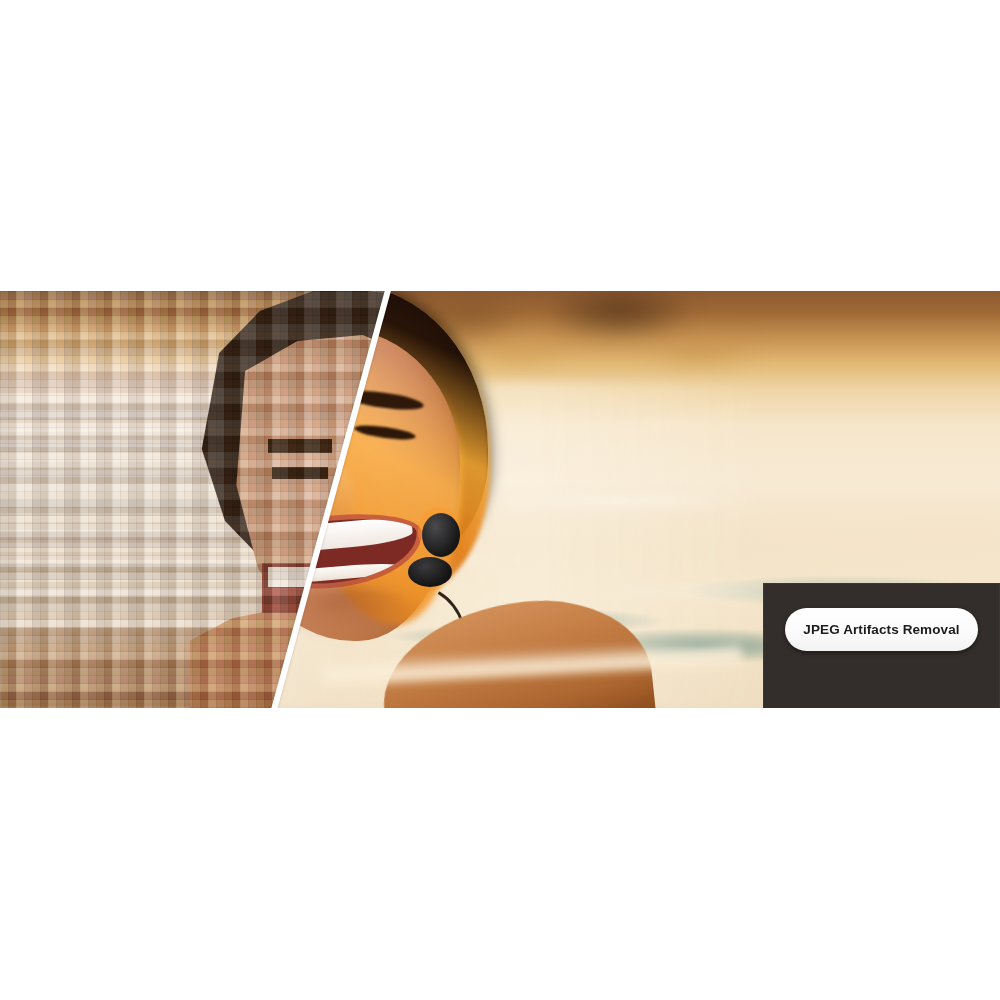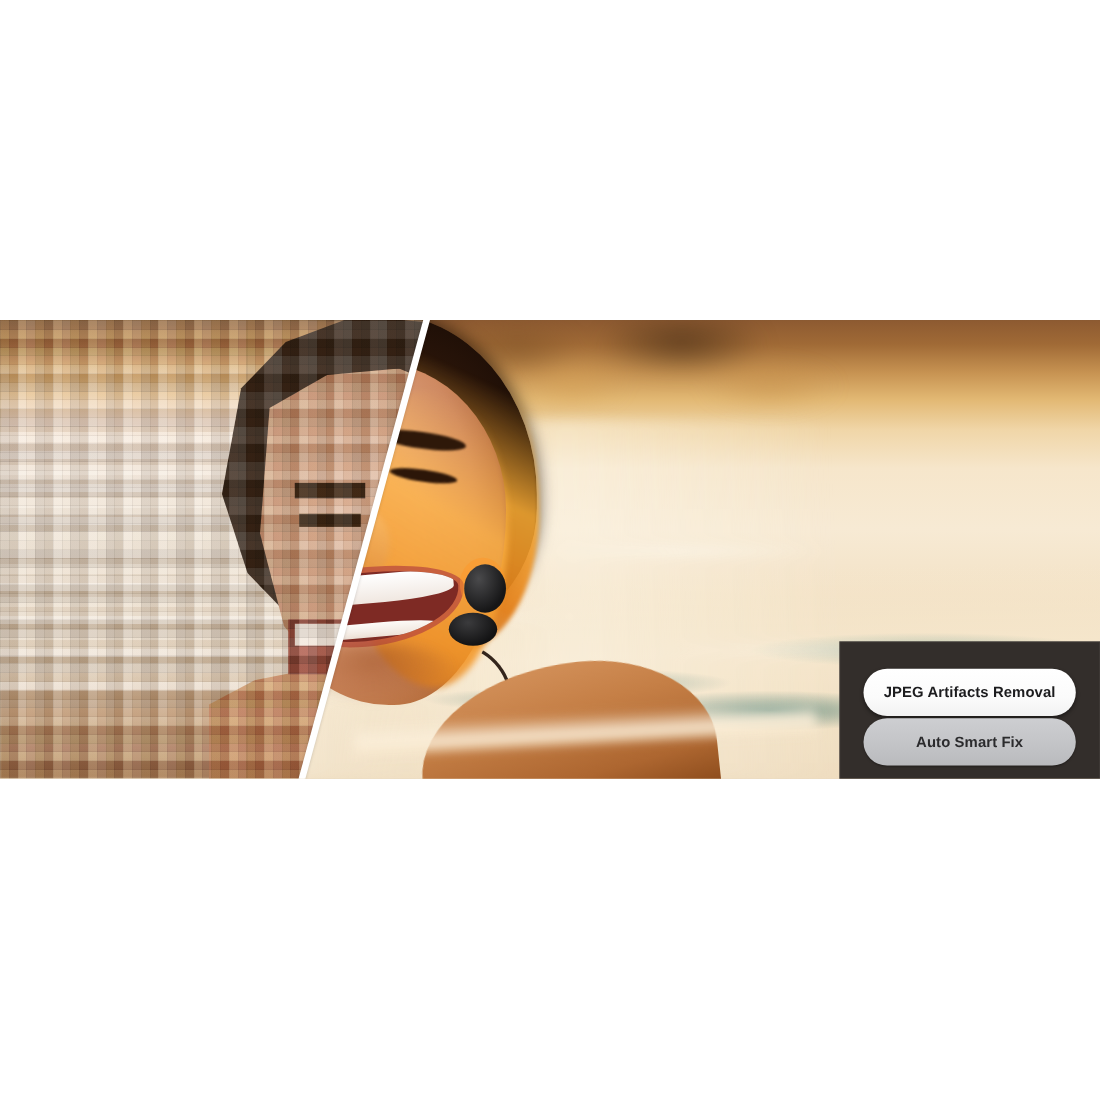--- a/index.html
+++ b/index.html
@@ -355,21 +355,21 @@
     background: #332e2b;
     box-shadow: inset 0 0 0 1px rgba(255,255,255,.05);
   }
   .actions-list {
     position: absolute;
     left: 22px;
     top: 25px;
     width: 193px;
     display: flex;
     flex-direction: column;
-    gap: 2px;
+    gap: 19px;
     justify-content: center;
   }
   .action-btn {
     height: 43px;
     border-radius: 22px;
     border: none;
     display: flex;
     align-items: center;
     justify-content: center;
     font-family: "Liberation Sans", sans-serif;
@@ -442,19 +442,18 @@
 
     <div class="divider">
       <div class="divider-line"></div>
     </div>
 
     <div class="actions-panel">
       <div class="actions-list">
 
         <button class="action-btn is-selected">JPEG Artifacts Removal</button>
 
-        <button class="action-btn">Auto Smart Fix</button>
 
       </div>
     </div>
 
   </div>
 </div>
 
 </body></html>

